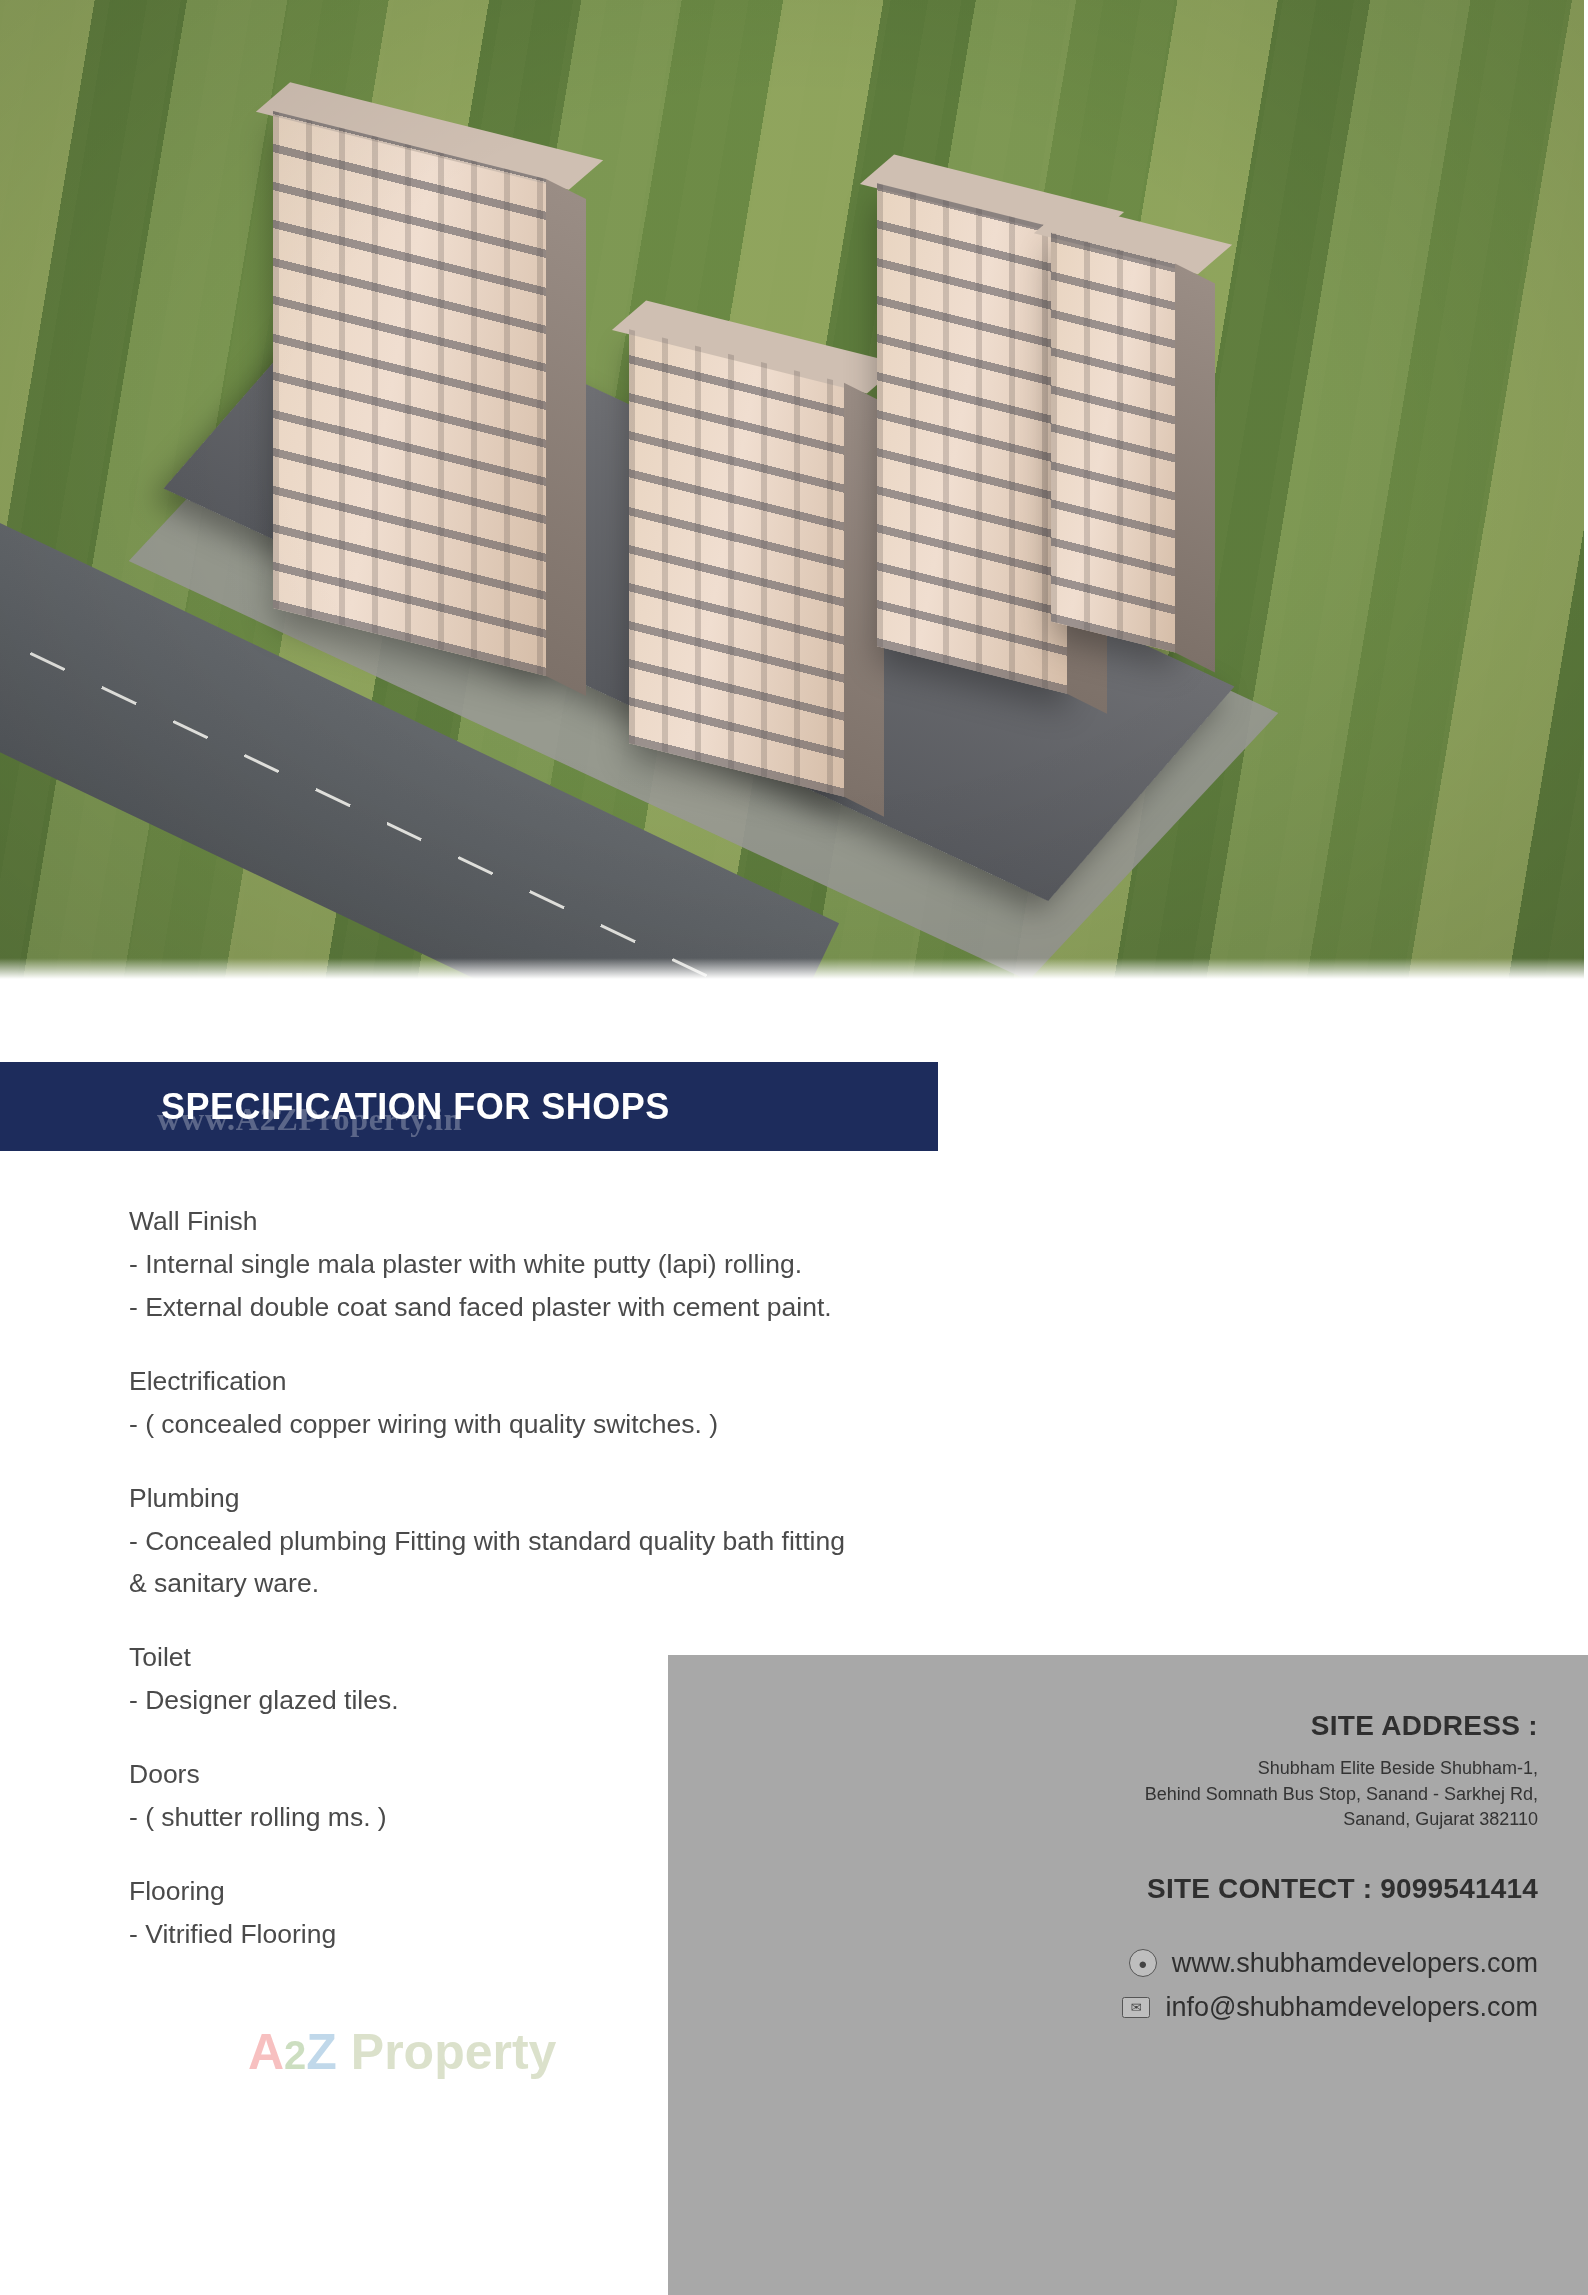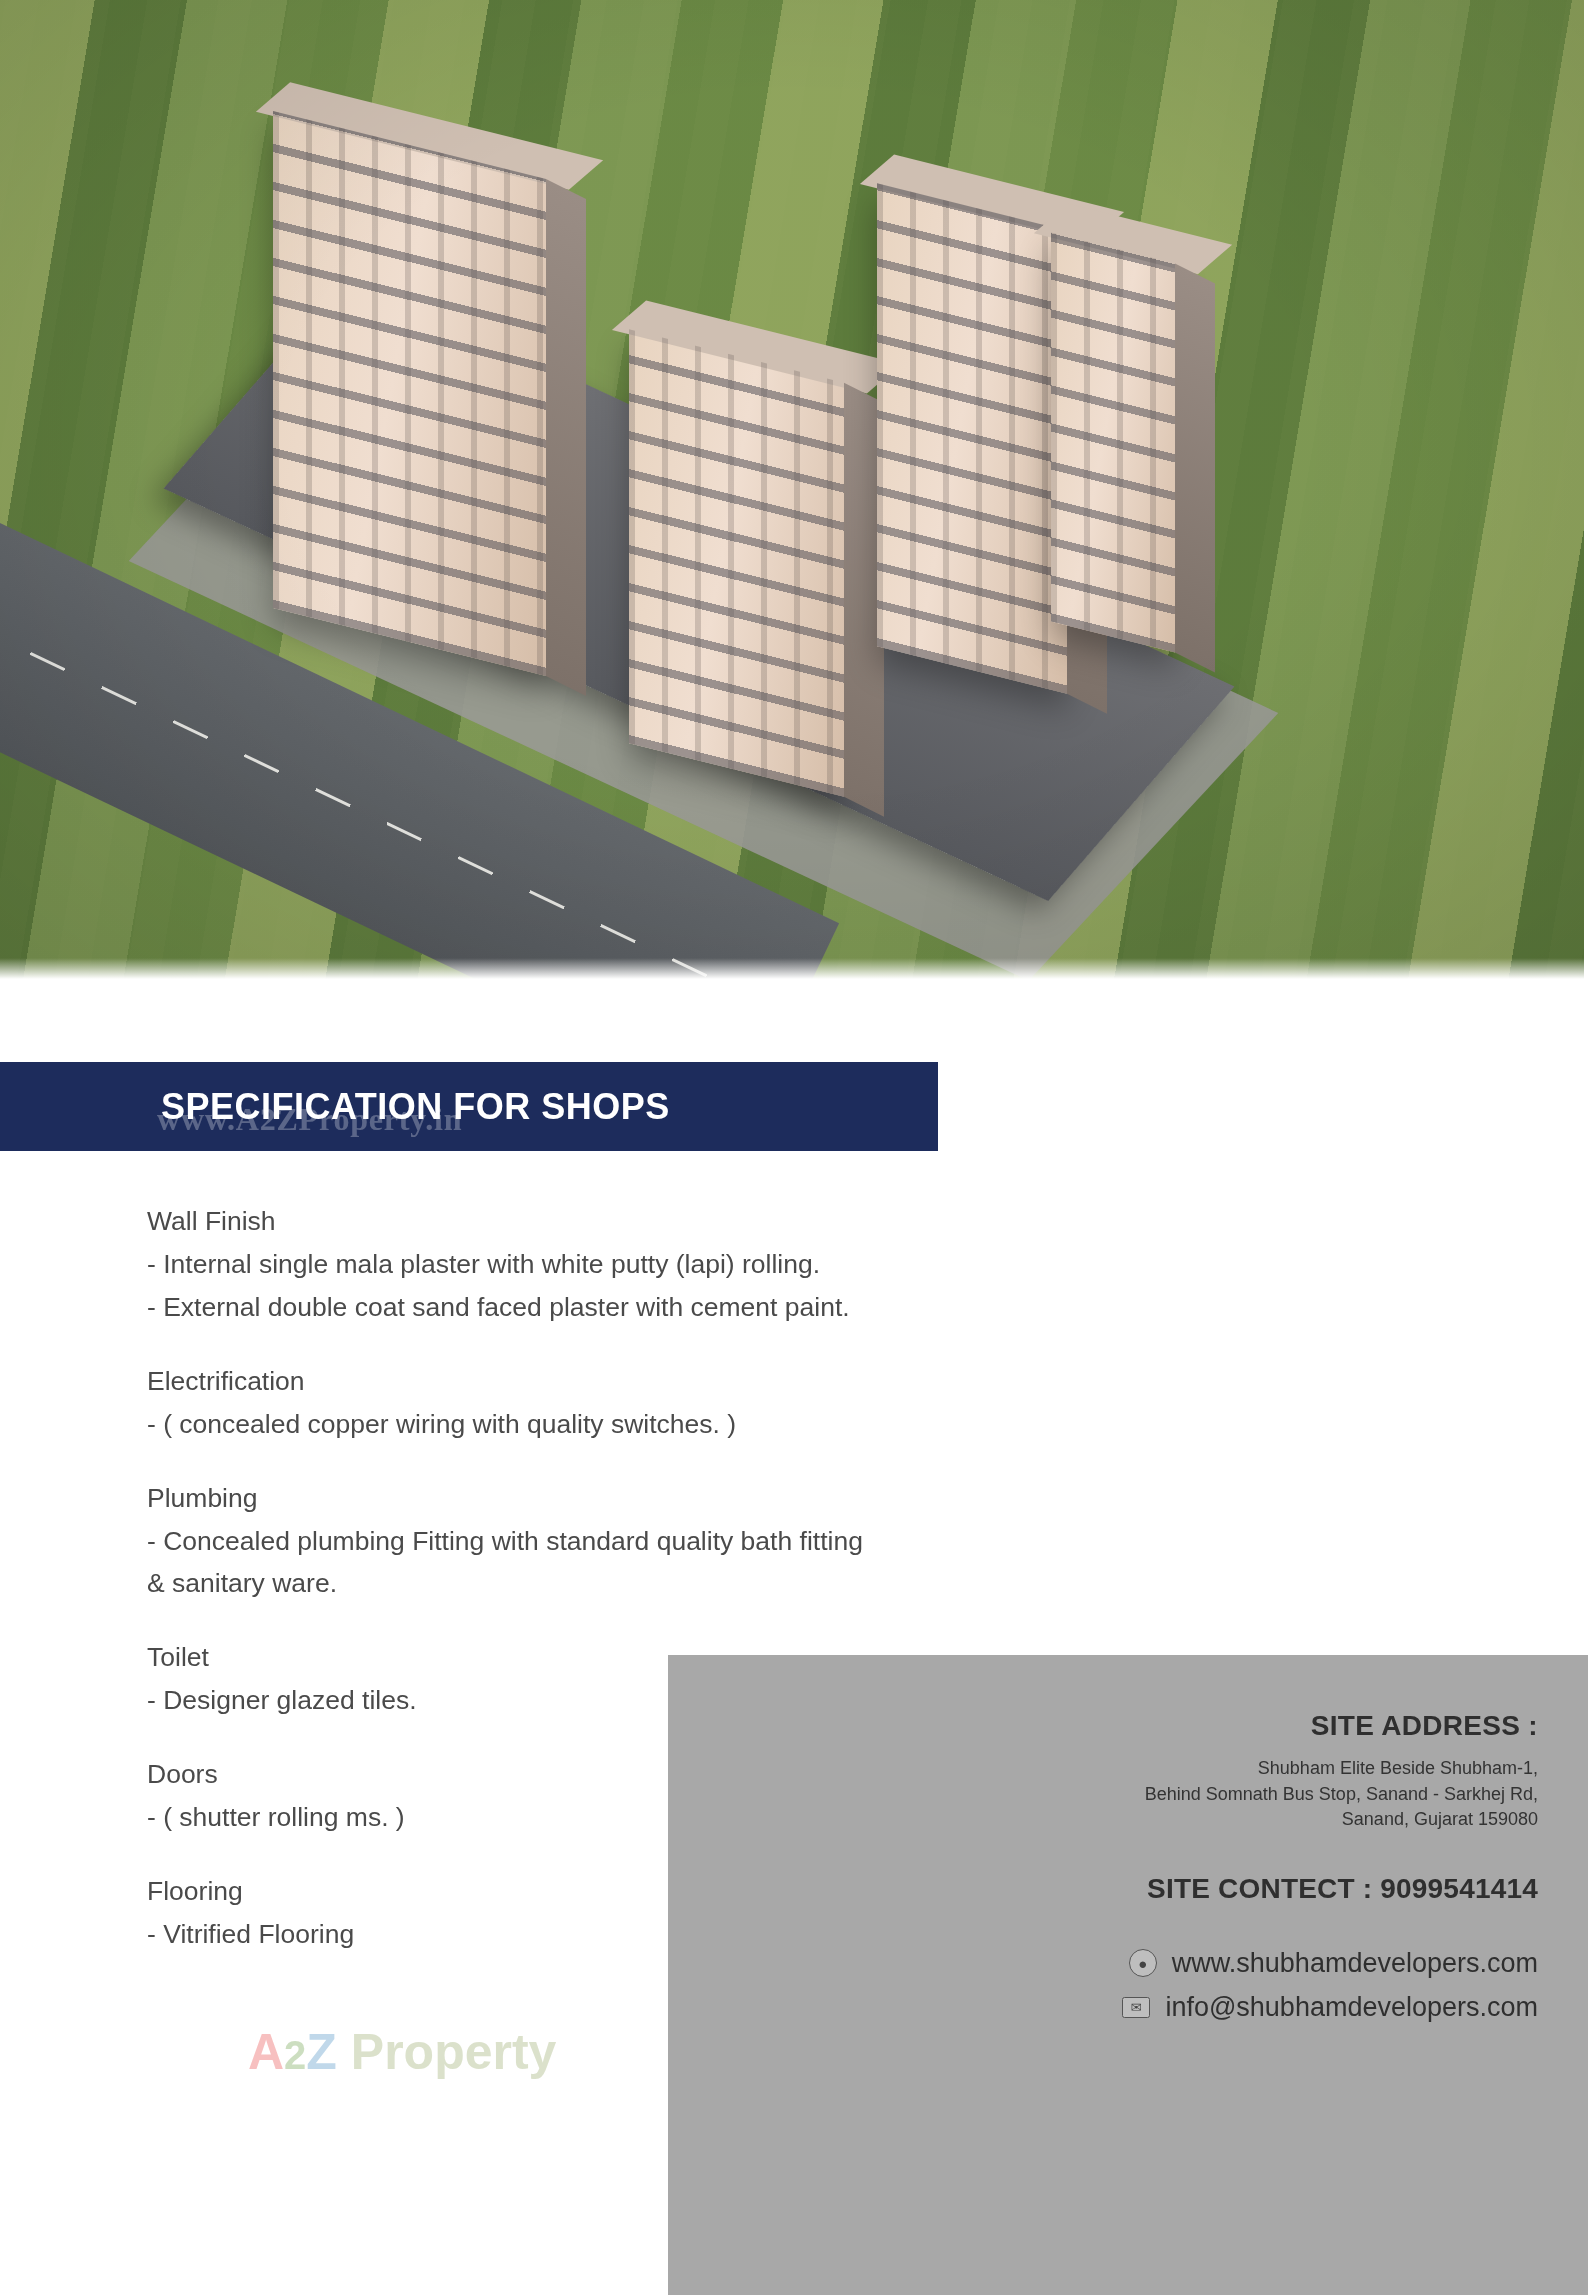--- a/index.html
+++ b/index.html
@@ -140,21 +140,21 @@
     font-size: 36px;
     font-weight: bold;
     letter-spacing: 0.5px;
     padding-left: 151px;
     margin-left: 10px;
   }
 
   
   .spec-body {
     position: absolute;
-    left: 147px; top: 1200px;
+    left: 129px; top: 1200px;
     width: 1159px;
   }
   .spec-group { margin-bottom: 31px; }
   .spec-title {
     font-size: 26.5px;
     color: #4a4a4a;
     line-height: 1.62;
     font-weight: normal;
   }
   .spec-line {
@@ -334,21 +334,21 @@
       <div class="spec-title">Flooring</div>
       <div class="spec-line">- Vitrified Flooring</div>
     </div>
 
   </div>
 
   <div class="addr">
     <div class="addr-title">SITE ADDRESS :</div>
     <div class="addr-line">Shubham Elite Beside Shubham-1,</div>
     <div class="addr-line">Behind Somnath Bus Stop, Sanand - Sarkhej Rd,</div>
-    <div class="addr-line">Sanand, Gujarat 159080</div>
+    <div class="addr-line">Sanand, Gujarat 382110</div>
     <div class="addr-contact">SITE CONTECT : 9099541414</div>
 
     <div class="addr-links">
       <div class="addr-link-row">
         <span class="circ-icon">●</span>
         <span>www.shubhamdevelopers.com</span>
       </div>
       <div class="addr-link-row">
         <span class="sq-icon">✉</span>
         <span>info@shubhamdevelopers.com</span>

